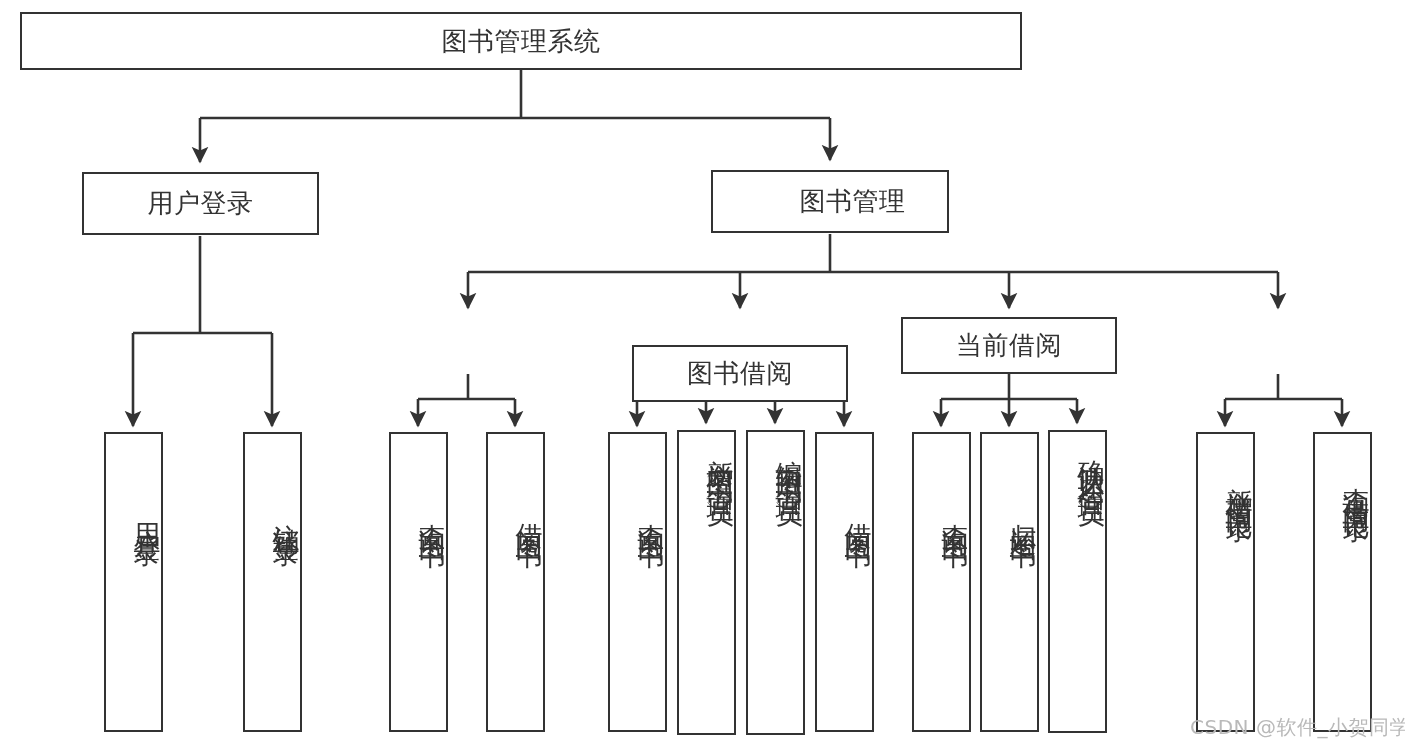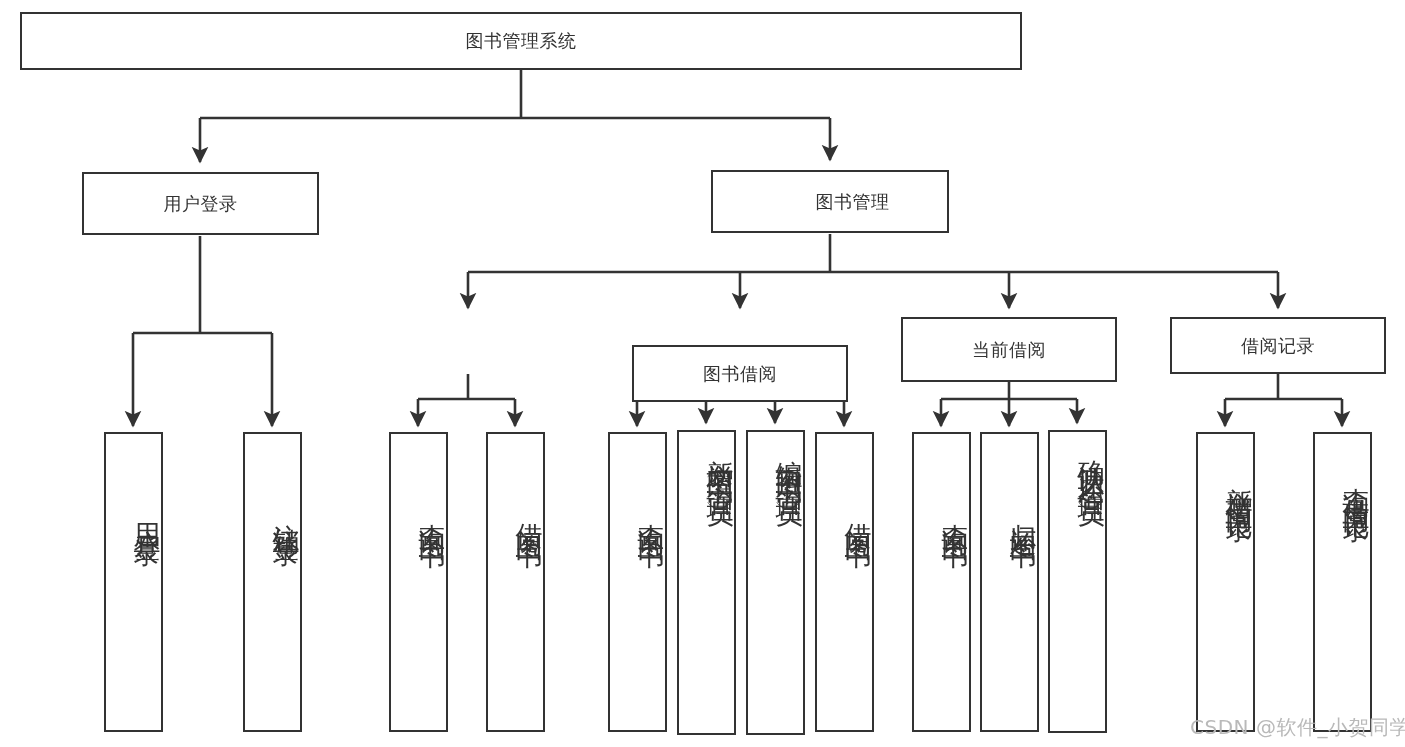--- a/index.html
+++ b/index.html
@@ -37,21 +37,21 @@
   }
   .node .label {
     color: #333333;
     letter-spacing: 0.5px;
     line-height: 1.18;
     text-align: center;
     white-space: nowrap;
   }
   
   .node.horiz .label {
-    font-size: 18px;
+    font-size: 26px;
     text-align: right;
   }
   
   .node.vert {
     align-items: flex-start;
     padding-top: 0;
   }
   .node.vert .label {
     writing-mode: vertical-rl;
     text-orientation: upright;
@@ -151,25 +151,22 @@
   <div class="node horiz" style="left:82px; top:172px; width:237px; height:63px;">
     <span class="label">用户登录</span>
   </div>
   <div class="node horiz" style="left:711px; top:170px; width:238px; height:63px;padding-left:45px;">
     <span class="label">图书管理</span>
   </div>
 
   <div class="node horiz" style="left:632px; top:317px; width:216px; height:57px;margin-top:28px;">
     <span class="label">图书借阅</span>
   </div>
-  <div class="node horiz" style="left:901px; top:317px; width:216px; height:65px;">
+  <div class="node horiz" style="left:901px; top:317px; width:216px; height:57px;">
     <span class="label">当前借阅</span>
-  </div>
-  <div class="node horiz" style="left:1170px; top:317px; width:216px; height:57px;">
-    <span class="label">借阅记录</span>
   </div>
 
   <div class="node vert" style="left:104px; top:432px; width:59px; height:300px; padding-top:68px;">
     <span class="label">用户登录</span>
   </div>
   <div class="node vert" style="left:243px; top:432px; width:59px; height:300px; padding-top:68px;">
     <span class="label">注销登录</span>
   </div>
 
   <div class="node vert" style="left:389px; top:432px; width:59px; height:300px; padding-top:68px;">

